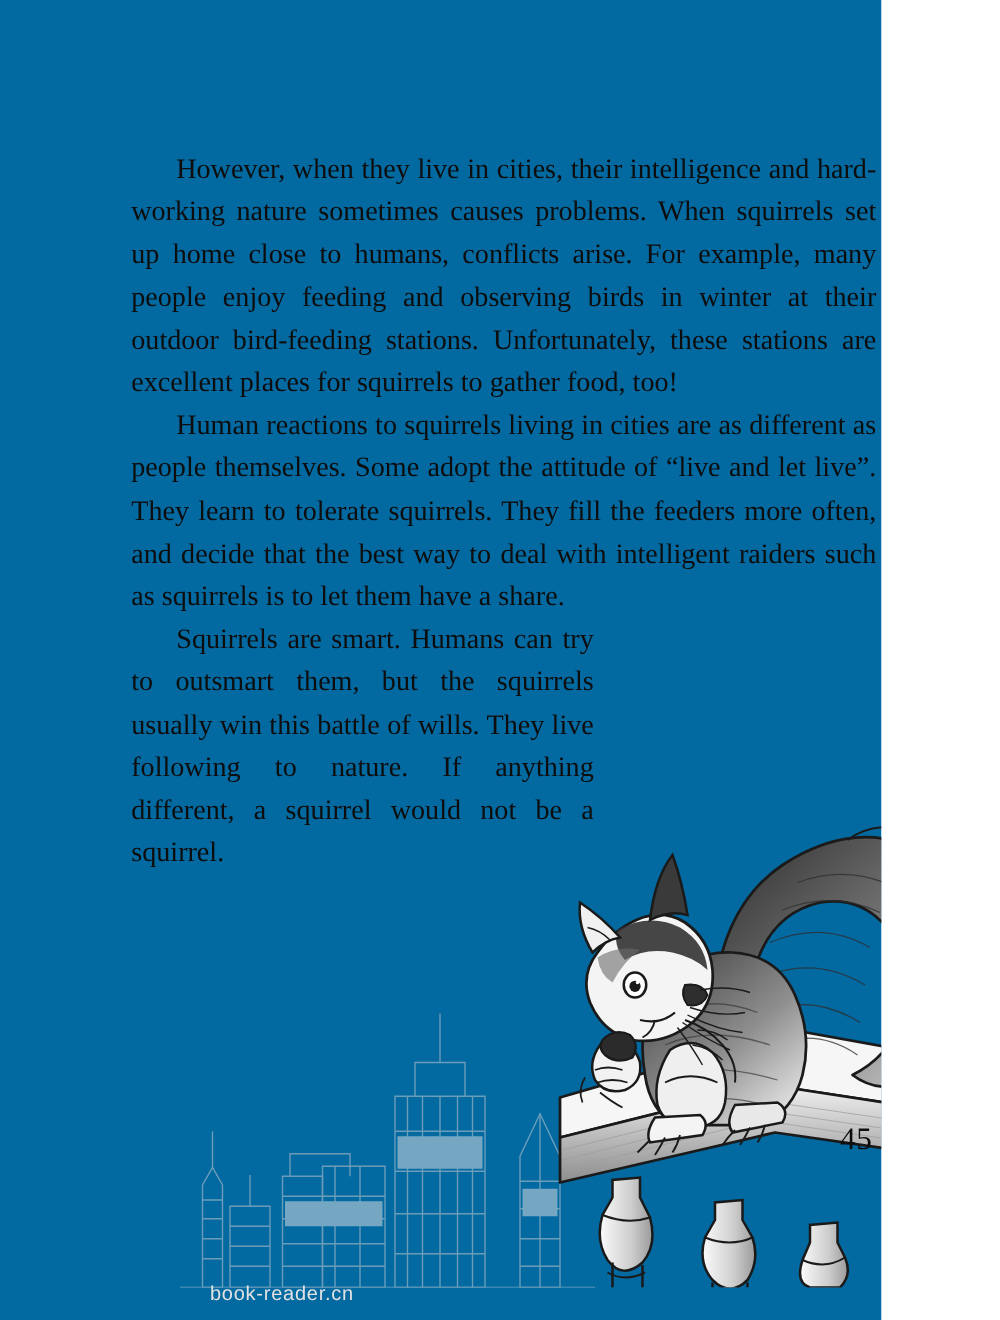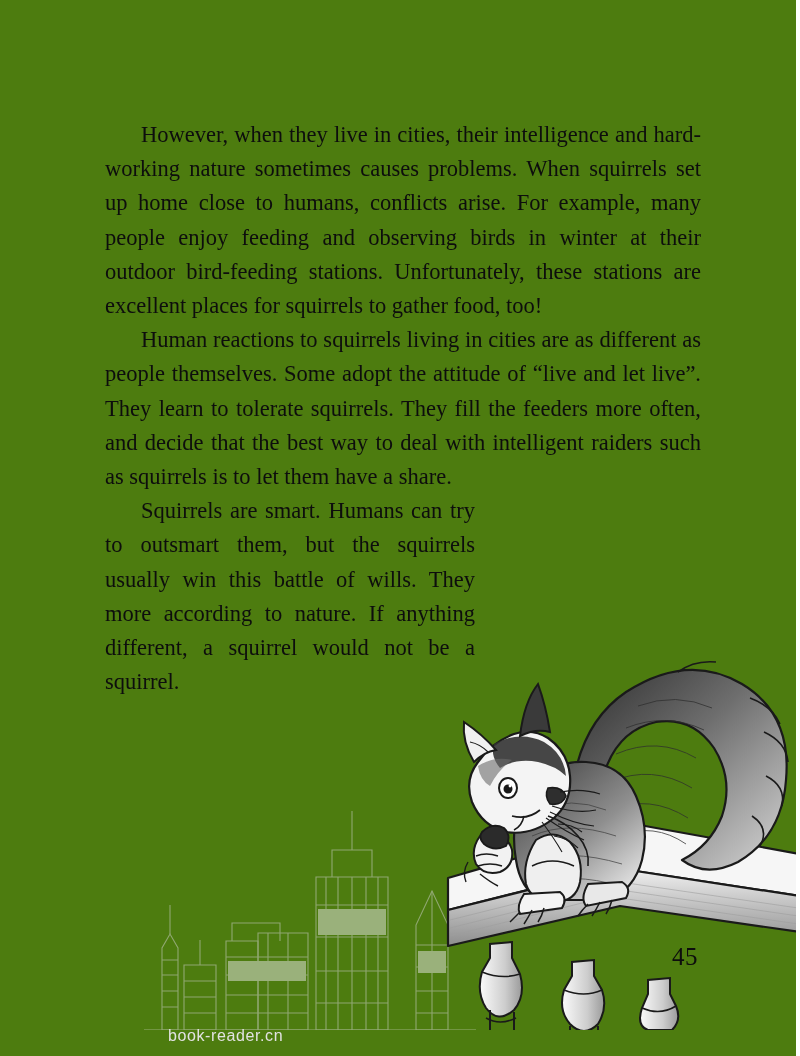--- a/index.html
+++ b/index.html
@@ -2,23 +2,23 @@
 <html><head>
 <meta charset="utf-8">
 <style>
   html, body {
     margin: 0;
     padding: 0;
     background: #ffffff;
   }
   .page {
     position: relative;
-    width: 796px;
+    width: 705px;
     height: 1056px;
-    background: #4d7c0f;
+    background: #0369a1;
     overflow: hidden;
     font-family: "Liberation Serif", "DejaVu Serif", serif;
   }
 
   
   .text-column {
     position: absolute;
     left: 105px;
     top: 118px;
     width: 596px;
@@ -53,21 +53,21 @@
     width: 340px;
     height: 225px;
     opacity: 0.5;
     pointer-events: none;
   }
 
   
   .page-number {
     position: absolute;
     left: 672px;
-    top: 943px;
+    top: 898px;
     font-size: 25px;
     color: #0d0d0d;
     letter-spacing: 0.5px;
   }
 
   
   .watermark {
     position: absolute;
     left: 168px;
     top: 1027px;
@@ -248,20 +248,20 @@
         <path d="M168 294 Q162 300 158 306"></path>
         <path d="M180 292 Q176 300 172 306"></path>
         <path d="M192 290 Q190 298 186 304"></path>
       </g>
     </g>
   </svg>
 
   <div class="text-column">
     <p class="para">However, when they live in cities, their intelligence and hard-working nature sometimes causes problems. When squirrels set up home close to humans, conflicts arise. For example, many people enjoy feeding and observing birds in winter at their outdoor bird-feeding stations. Unfortunately, these stations are excellent places for squirrels to gather food, too!</p>
     <p class="para">Human reactions to squirrels living in cities are as different as people themselves. Some adopt the attitude of “live and let live”. They learn to tolerate squirrels. They fill the feeders more often, and decide that the best way to deal with intelligent raiders such as squirrels is to let them have a share.</p>
-    <p class="para para-wrap">Squirrels are smart. Humans can try to outsmart them, but the squirrels usually win this battle of wills. They more according to nature. If anything different, a squirrel would not be a squirrel.</p>
+    <p class="para para-wrap">Squirrels are smart. Humans can try to outsmart them, but the squirrels usually win this battle of wills. They live following to nature. If anything different, a squirrel would not be a squirrel.</p>
   </div>
 
   <div class="page-number">45</div>
 
   <div class="watermark">book-reader.cn</div>
 
 </div>
 
 </body></html>

